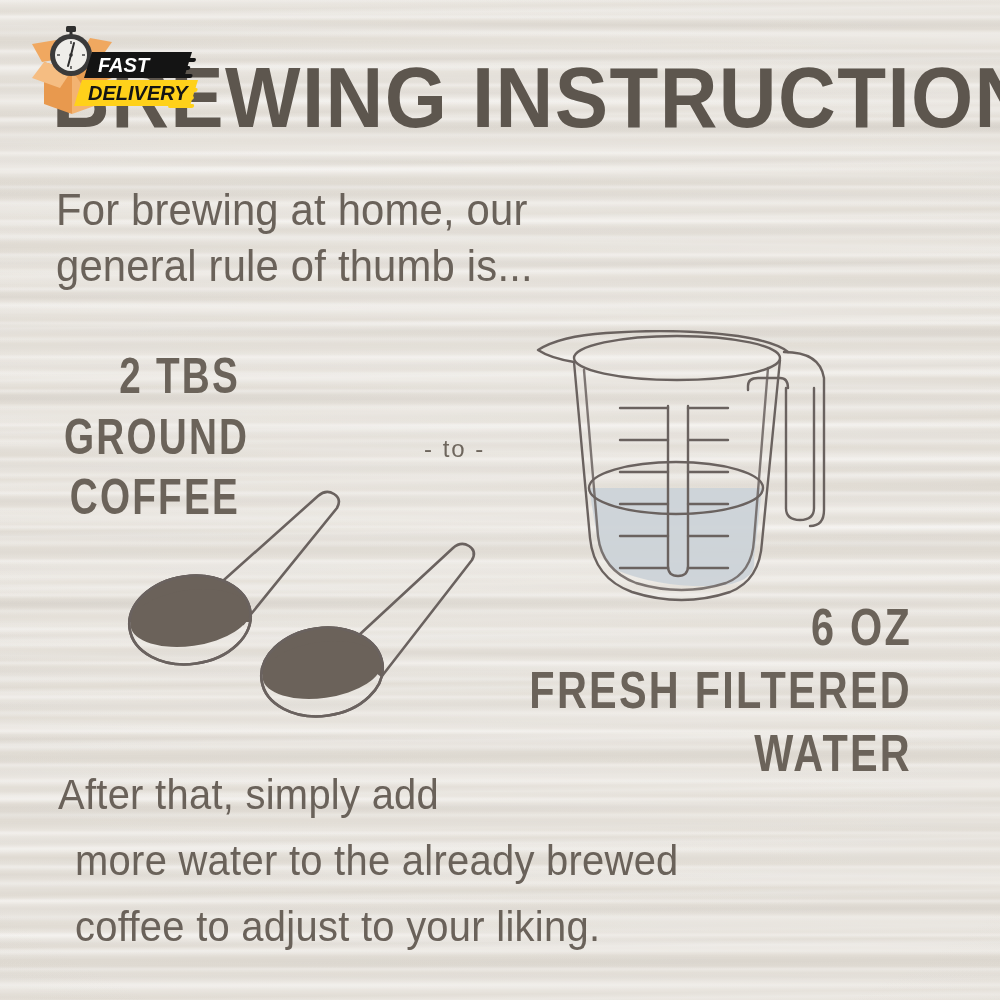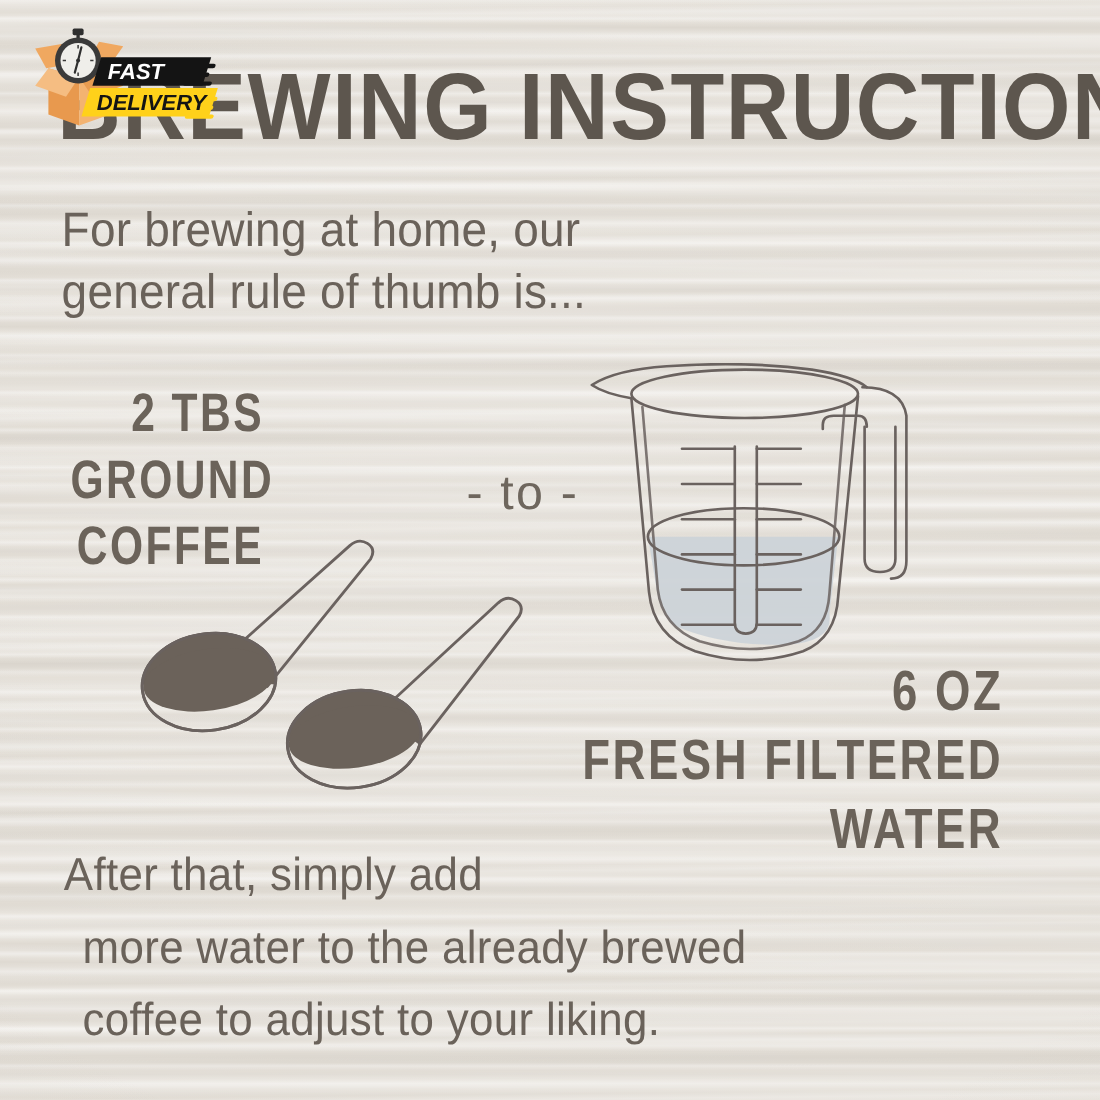--- a/index.html
+++ b/index.html
@@ -128,21 +128,21 @@
     transform-origin: right top;
   }
 
   .to-label {
     position: absolute;
     left: 424px;
     top: 432px;
     color: #6e665d;
     font-family: "Liberation Sans Narrow", "Liberation Sans", sans-serif;
     font-weight: 400;
-    font-size: 44px;
+    font-size: 24px;
     line-height: 34px;
     letter-spacing: 2px;
   }
 
   .water-label {
     position: absolute;
     right: 88px;
     top: 596px;
     width: 620px;
     text-align: right;

